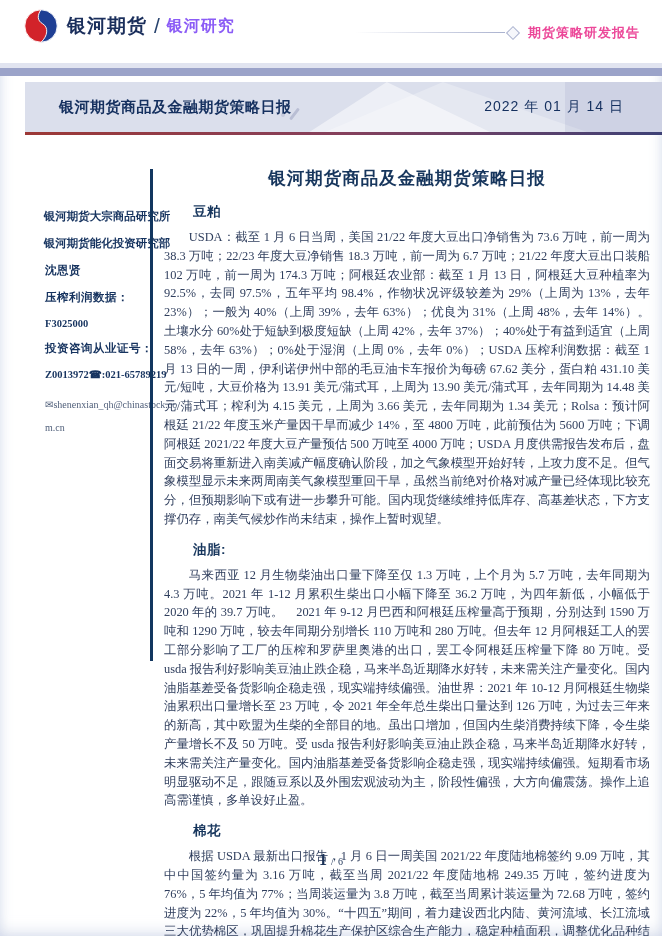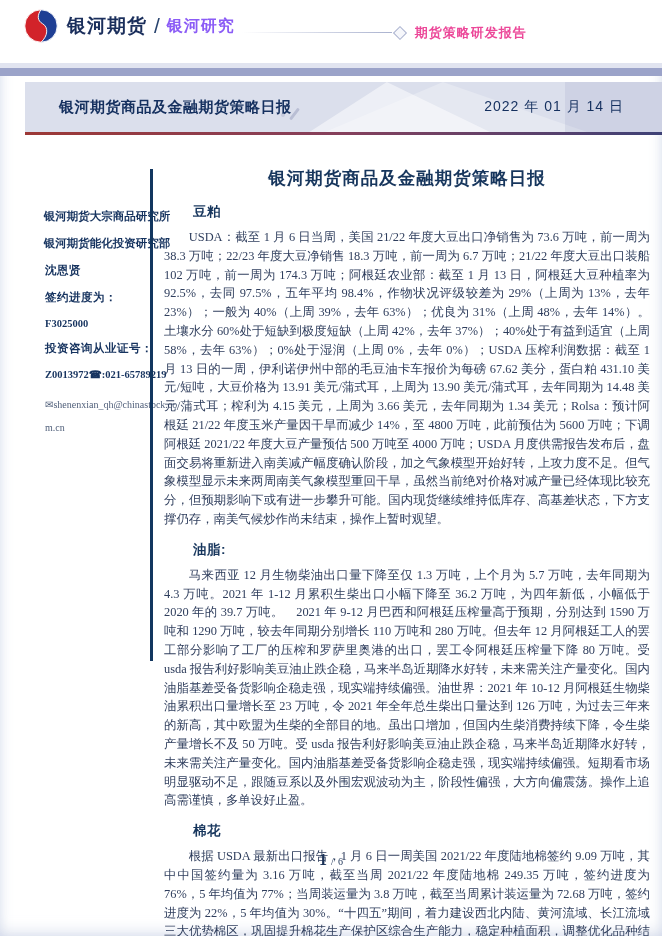--- a/index.html
+++ b/index.html
@@ -3,21 +3,21 @@
 <meta charset="utf-8">
 <style>
   html,body{margin:0;padding:0;background:#fff;}
   .page{position:relative;width:662px;height:936px;background:#fff;overflow:hidden;
         font-family:"Liberation Serif","DejaVu Serif",serif;
         box-shadow:inset 0 -12px 16px -10px rgba(185,195,222,.6),
                    inset 10px 0 12px -9px rgba(185,195,222,.45),
                    inset -10px 0 12px -9px rgba(185,195,222,.45);}
   
   .topbar{position:absolute;top:0;left:0;width:662px;height:63px;box-sizing:border-box;
-          display:flex;align-items:center;justify-content:flex-start;padding:0 22px 16px 24px;background:#fff;gap:7px;}
+          display:flex;align-items:center;justify-content:space-between;padding:0 22px 16px 24px;background:#fff;gap:7px;}
   .brand{display:flex;align-items:center;margin-top:4px;}
   .logo{display:block;width:34px;height:34px;}
   .brand-name{font-family:"Liberation Sans","DejaVu Sans",sans-serif;font-weight:700;font-size:19px;color:#1b2f5c;margin-left:9px;letter-spacing:1px;}
   .brand-slash{font-family:"Liberation Sans","DejaVu Sans",sans-serif;font-size:21px;font-weight:400;color:#27426d;margin:0 7px;}
   .brand-sub{font-family:"Liberation Sans","DejaVu Sans",sans-serif;font-weight:700;font-size:16px;color:#8b5cf6;letter-spacing:1px;margin-top:2px;}
   .tagline{display:flex;align-items:center;margin-top:18px;}
   .tag-rule{width:150px;height:1px;background:linear-gradient(90deg,rgba(170,178,205,0),#aab2cf);}
   .tag-diamond{width:8px;height:8px;border:1px solid #aab2cf;background:#f6f7fb;transform:rotate(45deg);margin:0 10px 0 3px;}
   .tag-text{font-family:Liberation Serif, serif;font-weight:700;font-size:13px;color:#ec4899;letter-spacing:1px;}
   
@@ -90,21 +90,21 @@
     <span class="deco deco-dot"></span>
     <span class="banner-title">银河期货商品及金融期货策略日报</span>
     <span class="banner-date">2022 年 01 月 14 日</span>
   </div>
   <div class="banner-rule"></div>
 
   <aside class="sidebar">
     <div class="sb-center">银河期货大宗商品研究所</div>
     <div class="sb-center">银河期货能化投资研究部</div>
     <div class="sb-label">沈恩贤</div>
-    <div class="sb-label">签约进度为：</div>
+    <div class="sb-label">压榨利润数据：</div>
     <div class="sb-contact">F3025000</div>
     <div class="sb-label">投资咨询从业证号：</div>
     <div class="sb-contact"><span>Z0013972</span><span>☎</span><span>:</span><span>021-65789219</span></div>
     <div class="sb-email"><span>✉</span><span>shenenxian_qh@chinastock.com.cn</span></div>
   </aside>
 
   <div class="vdivider"></div>
 
   <main class="main">
     <h1>银河期货商品及金融期货策略日报</h1>

